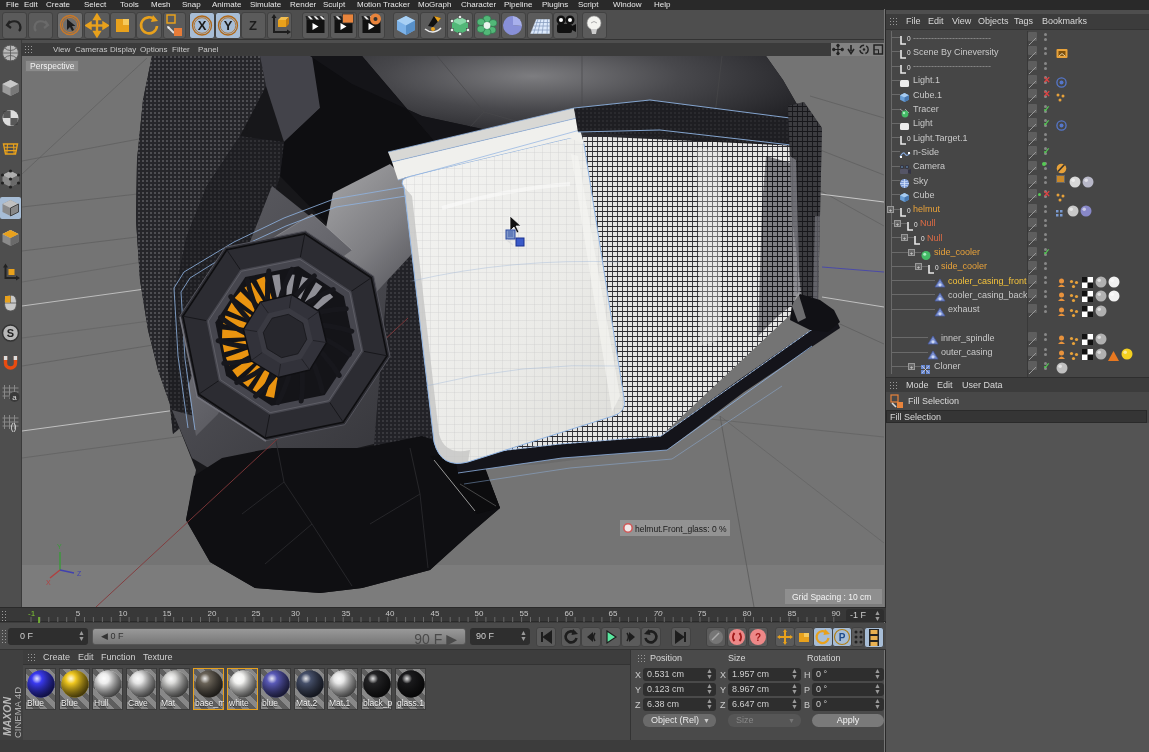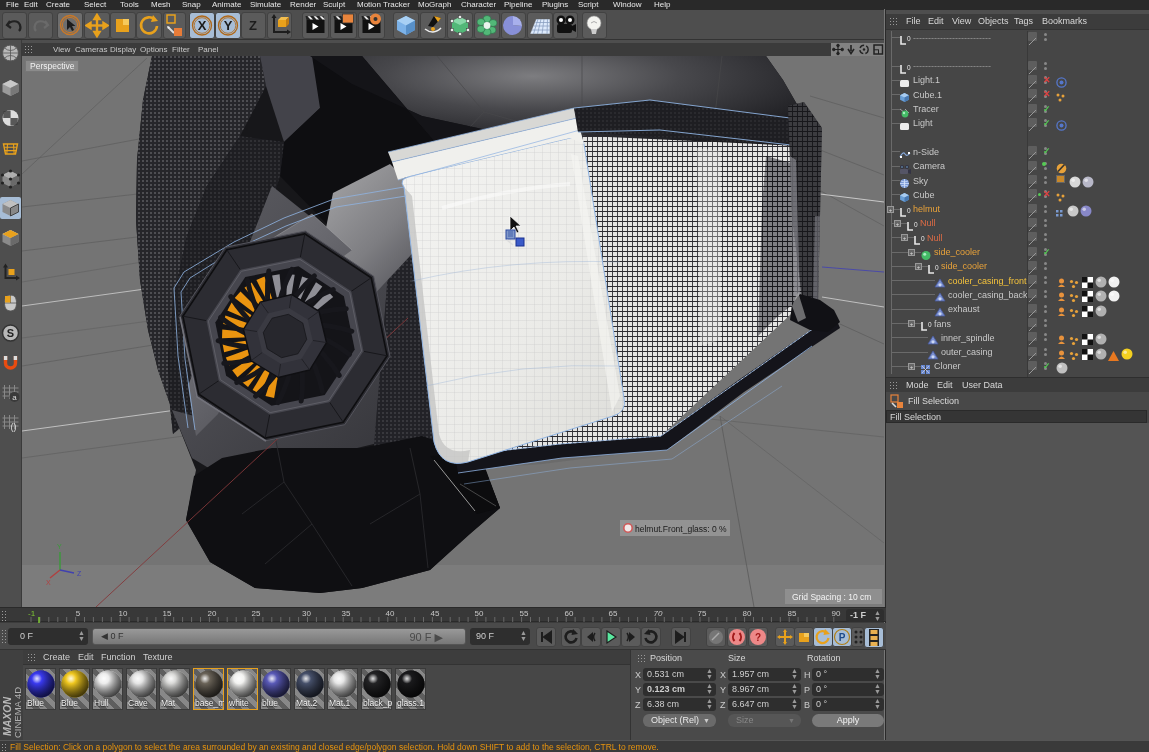--- a/index.html
+++ b/index.html
@@ -542,20 +542,39 @@
               <text x="8" y="6" font-size="6.5" fill="#e8e8e8" font-family="Liberation Sans">0</text>
             </svg></span>
         <span style="position:absolute;left:27px;top:1.5px;font-size:9px;color:#c9c9c9;white-space:nowrap;"><span style="color:#9a9a9a;letter-spacing:0;">--------------------------</span></span>
         <span style="position:absolute;left:142px;top:1px;width:9px;height:9px;background:#5e5e5e;border-radius:1px;"><svg width="9" height="9">
               <path d="M1 8 L8 1" stroke="#999" stroke-width="1"></path>
             </svg></span>
         <span style="position:absolute;left:158px;top:2px;width:3px;height:3px;background:#888;border-radius:50%;"></span>
         <span style="position:absolute;left:158px;top:7px;width:3px;height:3px;background:#888;border-radius:50%;"></span>
 
         </div>
+        <div style="position:absolute;left:0;top:14.3px;width:263px;height:14.3px;">
+        <span style="position:absolute;left:5px;top:6px;width:9px;height:1px;background:#6a6a6a;"></span>
+
+        <span style="position:absolute;left:13px;top:1px;"><svg width="12" height="11" viewBox="0 0 12 11">
+              <path d="M2 1 V9 H7" stroke="#e8e8e8" stroke-width="1.6" fill="none"></path>
+              <text x="8" y="6" font-size="6.5" fill="#e8e8e8" font-family="Liberation Sans">0</text>
+            </svg></span>
+        <span style="position:absolute;left:27px;top:1.5px;font-size:9px;color:#c9c9c9;white-space:nowrap;">Scene By Cineversity</span>
+        <span style="position:absolute;left:142px;top:1px;width:9px;height:9px;background:#5e5e5e;border-radius:1px;"><svg width="9" height="9">
+              <path d="M1 8 L8 1" stroke="#999" stroke-width="1"></path>
+            </svg></span>
+        <span style="position:absolute;left:158px;top:2px;width:3px;height:3px;background:#888;border-radius:50%;"></span>
+        <span style="position:absolute;left:158px;top:7px;width:3px;height:3px;background:#888;border-radius:50%;"></span>
+        <span style="position:absolute;left:170px;top:0px;"><svg width="12" height="11">
+              <rect x="0.5" y="1" width="11" height="9" rx="1" fill="#e8a23a"></rect>
+              <rect x="2.5" y="3" width="7" height="5" fill="#7a5010"></rect>
+              <path d="M3 8 l3-2.5 3 2.5" stroke="#e8d0a0" stroke-width="1" fill="none"></path>
+            </svg></span>
+        </div>
         <div style="position:absolute;left:0;top:28.6px;width:263px;height:14.3px;">
         <span style="position:absolute;left:5px;top:6px;width:9px;height:1px;background:#6a6a6a;"></span>
 
         <span style="position:absolute;left:13px;top:1px;"><svg width="12" height="11" viewBox="0 0 12 11">
               <path d="M2 1 V9 H7" stroke="#e8e8e8" stroke-width="1.6" fill="none"></path>
               <text x="8" y="6" font-size="6.5" fill="#e8e8e8" font-family="Liberation Sans">0</text>
             </svg></span>
         <span style="position:absolute;left:27px;top:1.5px;font-size:9px;color:#c9c9c9;white-space:nowrap;"><span style="color:#9a9a9a;letter-spacing:0;">--------------------------</span></span>
         <span style="position:absolute;left:142px;top:1px;width:9px;height:9px;background:#5e5e5e;border-radius:1px;"><svg width="9" height="9">
               <path d="M1 8 L8 1" stroke="#999" stroke-width="1"></path>
@@ -629,20 +648,35 @@
         <span style="position:absolute;left:142px;top:1px;width:9px;height:9px;background:#5e5e5e;border-radius:1px;"><svg width="9" height="9">
               <path d="M1 8 L8 1" stroke="#999" stroke-width="1"></path>
             </svg></span>
         <span style="position:absolute;left:158px;top:2px;width:3px;height:3px;background:#888;border-radius:50%;"></span>
         <span style="position:absolute;left:158px;top:7px;width:3px;height:3px;background:#888;border-radius:50%;"></span>
         <span style="position:absolute;left:157px;color:#55cc55;font-size:9px;font-weight:bold;top:1px;">✓</span>
           <span style="position:absolute;left:170px;top:0px;"><svg width="11" height="11">
               <circle cx="5.5" cy="5.5" r="4.6" fill="none" stroke="#5577cc" stroke-width="1.3"></circle>
               <circle cx="5.5" cy="5.5" r="2" fill="#5577cc"></circle>
             </svg></span>
+        </div>
+        <div style="position:absolute;left:0;top:100.1px;width:263px;height:14.3px;">
+        <span style="position:absolute;left:5px;top:6px;width:9px;height:1px;background:#6a6a6a;"></span>
+
+        <span style="position:absolute;left:13px;top:1px;"><svg width="12" height="11" viewBox="0 0 12 11">
+              <path d="M2 1 V9 H7" stroke="#e8e8e8" stroke-width="1.6" fill="none"></path>
+              <text x="8" y="6" font-size="6.5" fill="#e8e8e8" font-family="Liberation Sans">0</text>
+            </svg></span>
+        <span style="position:absolute;left:27px;top:1.5px;font-size:9px;color:#c9c9c9;white-space:nowrap;">Light.Target.1</span>
+        <span style="position:absolute;left:142px;top:1px;width:9px;height:9px;background:#5e5e5e;border-radius:1px;"><svg width="9" height="9">
+              <path d="M1 8 L8 1" stroke="#999" stroke-width="1"></path>
+            </svg></span>
+        <span style="position:absolute;left:158px;top:2px;width:3px;height:3px;background:#888;border-radius:50%;"></span>
+        <span style="position:absolute;left:158px;top:7px;width:3px;height:3px;background:#888;border-radius:50%;"></span>
+
         </div>
         <div style="position:absolute;left:0;top:114.39999999999999px;width:263px;height:14.3px;">
         <span style="position:absolute;left:5px;top:6px;width:9px;height:1px;background:#6a6a6a;"></span>
 
         <span style="position:absolute;left:13px;top:1px;"><svg width="12" height="11" viewBox="0 0 12 11">
               <path d="M1 8 Q4 2 6 5 T11 4" stroke="#88aadd" stroke-width="1.2" fill="none"></path>
               <rect x="1" y="7" width="2" height="2" fill="#fff"></rect>
               <rect x="9" y="3" width="2" height="2" fill="#fff"></rect>
             </svg></span>
         <span style="position:absolute;left:27px;top:1.5px;font-size:9px;color:#c9c9c9;white-space:nowrap;">n-Side</span>
@@ -908,35 +942,20 @@
             </svg></span>
           <span style="position:absolute;left:196px;top:0px;"><svg width="11" height="11">
               <rect x="0" y="0" width="11" height="11" fill="#fff"></rect>
               <rect x="0" y="0" width="5.5" height="5.5" fill="#111"></rect>
               <rect x="5.5" y="5.5" width="5.5" height="5.5" fill="#111"></rect>
             </svg></span>
           <span style="position:absolute;left:209px;top:0px;"><svg width="12" height="12">
               <circle cx="6" cy="6" r="5.5" fill="#b0b0b0"></circle>
               <circle cx="4.2" cy="4.2" r="1.8" fill="#ffffff" opacity="0.55"></circle>
             </svg></span>
-        </div>
-        <div style="position:absolute;left:0;top:286.0000000000001px;width:263px;height:14.3px;">
-        <span style="position:absolute;left:5px;top:6px;width:30px;height:1px;background:#6a6a6a;"></span>
-        <span style="position:absolute;left:22px;top:3px;width:7px;height:7px;background:#666;border:1px solid #999;font-size:6px;line-height:6px;color:#ddd;text-align:center;">+</span>
-        <span style="position:absolute;left:34px;top:1px;"><svg width="12" height="11" viewBox="0 0 12 11">
-              <path d="M2 1 V9 H7" stroke="#e8e8e8" stroke-width="1.6" fill="none"></path>
-              <text x="8" y="6" font-size="6.5" fill="#e8e8e8" font-family="Liberation Sans">0</text>
-            </svg></span>
-        <span style="position:absolute;left:48px;top:1.5px;font-size:9px;color:#c9c9c9;white-space:nowrap;">fans</span>
-        <span style="position:absolute;left:142px;top:1px;width:9px;height:9px;background:#5e5e5e;border-radius:1px;"><svg width="9" height="9">
-              <path d="M1 8 L8 1" stroke="#999" stroke-width="1"></path>
-            </svg></span>
-        <span style="position:absolute;left:158px;top:2px;width:3px;height:3px;background:#888;border-radius:50%;"></span>
-        <span style="position:absolute;left:158px;top:7px;width:3px;height:3px;background:#888;border-radius:50%;"></span>
-
         </div>
         <div style="position:absolute;left:0;top:300.3000000000001px;width:263px;height:14.3px;">
         <span style="position:absolute;left:5px;top:6px;width:37px;height:1px;background:#6a6a6a;"></span>
 
         <span style="position:absolute;left:41px;top:1px;"><svg width="12" height="11" viewBox="0 0 12 11">
               <path d="M6 1 L11 9 L1 9 Z" fill="#7a8fd0" stroke="#46589a" stroke-width="0.8"></path>
               <circle cx="6" cy="6.8" r="1.6" fill="#ccd8f4"></circle>
             </svg></span>
         <span style="position:absolute;left:55px;top:1.5px;font-size:9px;color:#c9c9c9;white-space:nowrap;">inner_spindle</span>
         <span style="position:absolute;left:142px;top:1px;width:9px;height:9px;background:#5e5e5e;border-radius:1px;"><svg width="9" height="9">
@@ -1048,21 +1067,21 @@
       <div class="abs" style="left:0;top:409px;width:263px;height:329px;background:#545454;"></div>
     </div>
 <div class="abs" style="left:0;top:607px;width:886px;height:15px;background:#383838;border-top:1px solid #2a2a2a;border-bottom:1px solid #2a2a2a;">
       <div class="grip abs" style="left:1px;top:2px;width:6px;height:11px;"></div>
       <span class="abs" style="left:28px;top:1px;font-size:8px;color:#7ec832;">-1</span>
       <span class="abs" style="left:68px;top:1px;width:20px;text-align:center;font-size:8px;color:#c8c8c8;">5</span>
       <span class="abs" style="left:113px;top:1px;width:20px;text-align:center;font-size:8px;color:#c8c8c8;">10</span>
       <span class="abs" style="left:157px;top:1px;width:20px;text-align:center;font-size:8px;color:#c8c8c8;">15</span>
       <span class="abs" style="left:202px;top:1px;width:20px;text-align:center;font-size:8px;color:#c8c8c8;">20</span>
       <span class="abs" style="left:246px;top:1px;width:20px;text-align:center;font-size:8px;color:#c8c8c8;">25</span>
-      <span class="abs" style="left:291px;top:1px;width:20px;text-align:right;font-size:8px;color:#c8c8c8;">30</span>
+      <span class="abs" style="left:291px;top:1px;width:20px;text-align:left;font-size:8px;color:#c8c8c8;">30</span>
       <span class="abs" style="left:336px;top:1px;width:20px;text-align:center;font-size:8px;color:#c8c8c8;">35</span>
       <span class="abs" style="left:380px;top:1px;width:20px;text-align:center;font-size:8px;color:#c8c8c8;">40</span>
       <span class="abs" style="left:425px;top:1px;width:20px;text-align:center;font-size:8px;color:#c8c8c8;">45</span>
       <span class="abs" style="left:469px;top:1px;width:20px;text-align:center;font-size:8px;color:#c8c8c8;">50</span>
       <span class="abs" style="left:514px;top:1px;width:20px;text-align:center;font-size:8px;color:#c8c8c8;">55</span>
       <span class="abs" style="left:559px;top:1px;width:20px;text-align:center;font-size:8px;color:#c8c8c8;">60</span>
       <span class="abs" style="left:603px;top:1px;width:20px;text-align:center;font-size:8px;color:#c8c8c8;">65</span>
       <span class="abs" style="left:648px;top:1px;width:20px;text-align:center;font-size:8px;color:#c8c8c8;font-style:italic;">70</span>
       <span class="abs" style="left:692px;top:1px;width:20px;text-align:center;font-size:8px;color:#c8c8c8;">75</span>
       <span class="abs" style="left:737px;top:1px;width:20px;text-align:center;font-size:8px;color:#c8c8c8;">80</span>
@@ -1155,28 +1174,28 @@
         <line x1="771.4" y1="0" x2="771.4" y2="5" stroke="#777" stroke-width="0.8"></line>
         <line x1="780.3" y1="0" x2="780.3" y2="5" stroke="#777" stroke-width="0.8"></line>
         <line x1="789.2" y1="0" x2="789.2" y2="5" stroke="#777" stroke-width="0.8"></line>
         <line x1="798.1" y1="0" x2="798.1" y2="5" stroke="#777" stroke-width="0.8"></line>
         <line x1="807.0" y1="0" x2="807.0" y2="5" stroke="#777" stroke-width="0.8"></line>
         <line x1="816.0" y1="0" x2="816.0" y2="5" stroke="#777" stroke-width="0.8"></line>
         <line x1="824.9" y1="0" x2="824.9" y2="5" stroke="#777" stroke-width="0.8"></line>
         <line x1="833.8" y1="0" x2="833.8" y2="5" stroke="#777" stroke-width="0.8"></line>
         <line x1="39" y1="0" x2="39" y2="6" stroke="#7ec832" stroke-width="1.5"></line>
       </svg>
-      <div class="spin" style="left:846px;top:1px;width:38px;height:13px;font-weight:bold;"><span style="margin-left:4px;">-1 F</span><span class="ar" style="top:1px;">▲<br>▼</span></div>
+      <div class="spin" style="left:846px;top:1px;width:38px;height:13px;"><span style="margin-left:4px;">-1 F</span><span class="ar" style="top:1px;">▲<br>▼</span></div>
     </div>
 <div class="abs" style="left:0;top:623px;width:886px;height:27px;background:#4a4a4a;border-bottom:1px solid #333;">
       <div class="grip abs" style="left:1px;top:6px;width:6px;height:16px;"></div>
       <div class="spin" style="left:8px;top:5px;width:80px;height:17px;line-height:17px;"><span style="margin-left:12px;">0 F</span><span class="ar" style="top:2px;">▲<br>▼</span></div>
       <div class="abs" style="left:92px;top:5px;width:374px;height:17px;background:linear-gradient(#999,#777);border-radius:3px;border:1px solid #555;">
         <span class="abs" style="left:8px;top:2px;font-size:9px;color:#333;">◀ 0 F</span>
-        <span class="abs" style="right:22px;top:2px;font-size:11px;color:#4a4a4a;">90 F ▶</span>
+        <span class="abs" style="right:8px;top:2px;font-size:14px;color:#4a4a4a;">90 F ▶</span>
       </div>
       <div class="spin" style="left:470px;top:5px;width:60px;height:17px;line-height:17px;"><span style="margin-left:6px;">90 F</span><span class="ar" style="top:2px;">▲<br>▼</span></div>
       <div class="abs" style="left:536px;top:4px;width:20px;height:20px;background:#5b5b5b;border:1px solid #424242;border-radius:3px;text-align:center;"><svg width="18" height="18" viewBox="0 0 18 18" style="margin-top:0px;">
           <path d="M5 4 V14 M14 4 L7 9 L14 14 Z" stroke="#1d1d1d" stroke-width="2" fill="#1d1d1d"></path>
         </svg></div>
       <div class="abs" style="left:561px;top:4px;width:20px;height:20px;background:#5b5b5b;border:1px solid #424242;border-radius:3px;text-align:center;"><svg width="18" height="18" viewBox="0 0 18 18" style="margin-top:0px;">
           <path d="M13 5 A5.5 5.5 0 1 0 14.5 10" stroke="#1d1d1d" stroke-width="2.6" fill="none"></path>
           <path d="M11 1 L16 6 L9.5 7 Z" fill="#1d1d1d"></path>
         </svg></div>
       <div class="abs" style="left:581px;top:4px;width:20px;height:20px;background:#5b5b5b;border:1px solid #424242;border-radius:3px;text-align:center;"><svg width="18" height="18" viewBox="0 0 18 18" style="margin-top:0px;">
@@ -1430,31 +1449,27 @@
       <span class="abs" style="left:19px;top:3px;font-size:9px;color:#d8d8d8;">Position</span>
       <span class="abs" style="left:97px;top:3px;font-size:9px;color:#d8d8d8;">Size</span>
       <span class="abs" style="left:176px;top:3px;font-size:9px;color:#d8d8d8;">Rotation</span>
       <span class="abs" style="left:4px;top:20px;font-size:9px;color:#ccc;">X</span>
       <div class="spin" style="left:12px;top:18px;width:73px;height:13px;"><span style="margin-left:4px;">0.531 cm</span><span class="ar" style="top:0px;">▲<br>▼</span></div>
       <span class="abs" style="left:89px;top:20px;font-size:9px;color:#ccc;">X</span>
       <div class="spin" style="left:97px;top:18px;width:73px;height:13px;"><span style="margin-left:4px;">1.957 cm</span><span class="ar" style="top:0px;">▲<br>▼</span></div>
       <span class="abs" style="left:173px;top:20px;font-size:9px;color:#ccc;">H</span>
       <div class="spin" style="left:181px;top:18px;width:72px;height:13px;"><span style="margin-left:4px;">0 °</span><span class="ar" style="top:0px;">▲<br>▼</span></div>
       <span class="abs" style="left:4px;top:35px;font-size:9px;color:#ccc;">Y</span>
-      <div class="spin" style="left:12px;top:33px;width:73px;height:13px;font-weight:bold;"><span style="margin-left:4px;">0.123 cm</span><span class="ar" style="top:0px;">▲<br>▼</span></div>
+      <div class="spin" style="left:12px;top:33px;width:73px;height:13px;"><span style="margin-left:4px;">0.123 cm</span><span class="ar" style="top:0px;">▲<br>▼</span></div>
       <span class="abs" style="left:89px;top:35px;font-size:9px;color:#ccc;">Y</span>
       <div class="spin" style="left:97px;top:33px;width:73px;height:13px;"><span style="margin-left:4px;">8.967 cm</span><span class="ar" style="top:0px;">▲<br>▼</span></div>
       <span class="abs" style="left:173px;top:35px;font-size:9px;color:#ccc;">P</span>
       <div class="spin" style="left:181px;top:33px;width:72px;height:13px;"><span style="margin-left:4px;">0 °</span><span class="ar" style="top:0px;">▲<br>▼</span></div>
       <span class="abs" style="left:4px;top:50px;font-size:9px;color:#ccc;">Z</span>
       <div class="spin" style="left:12px;top:48px;width:73px;height:13px;"><span style="margin-left:4px;">6.38 cm</span><span class="ar" style="top:0px;">▲<br>▼</span></div>
       <span class="abs" style="left:89px;top:50px;font-size:9px;color:#ccc;">Z</span>
       <div class="spin" style="left:97px;top:48px;width:73px;height:13px;"><span style="margin-left:4px;">6.647 cm</span><span class="ar" style="top:0px;">▲<br>▼</span></div>
       <span class="abs" style="left:173px;top:50px;font-size:9px;color:#ccc;">B</span>
       <div class="spin" style="left:181px;top:48px;width:72px;height:13px;"><span style="margin-left:4px;">0 °</span><span class="ar" style="top:0px;">▲<br>▼</span></div>
       <div class="abs" style="left:12px;top:64px;width:73px;height:13px;background:#6a6a6a;border-radius:6px;color:#e8e8e8;font-size:9px;line-height:13px;"><span style="margin-left:8px;">Object (Rel)</span><span style="position:absolute;right:6px;top:0px;font-size:7px;color:#ccc;">▼</span></div>
       <div class="abs" style="left:97px;top:64px;width:73px;height:13px;background:#565656;border-radius:6px;color:#888;font-size:9px;line-height:13px;"><span style="margin-left:8px;">Size</span><span style="position:absolute;right:6px;top:0px;font-size:7px;color:#777;">▼</span></div>
       <div class="abs" style="left:181px;top:64px;width:72px;height:13px;background:#7a7a7a;border-radius:7px;color:#f4f4f4;font-size:9px;line-height:13px;text-align:center;">Apply</div>
     </div>
-<div class="abs" style="left:0;top:740px;width:1149px;height:12px;background:#3a3a3a;border-top:1px solid #555;">
-      <div class="grip abs" style="left:1px;top:2px;width:6px;height:8px;"></div>
-      <span class="abs" style="left:10px;top:1px;font-size:8.5px;color:#e8940e;">Fill Selection: Click on a polygon to select the area surrounded by an existing and closed edge/polygon selection. Hold down SHIFT to add to the selection, CTRL to remove.</span>
-    </div>
 </div>
 </body></html>

